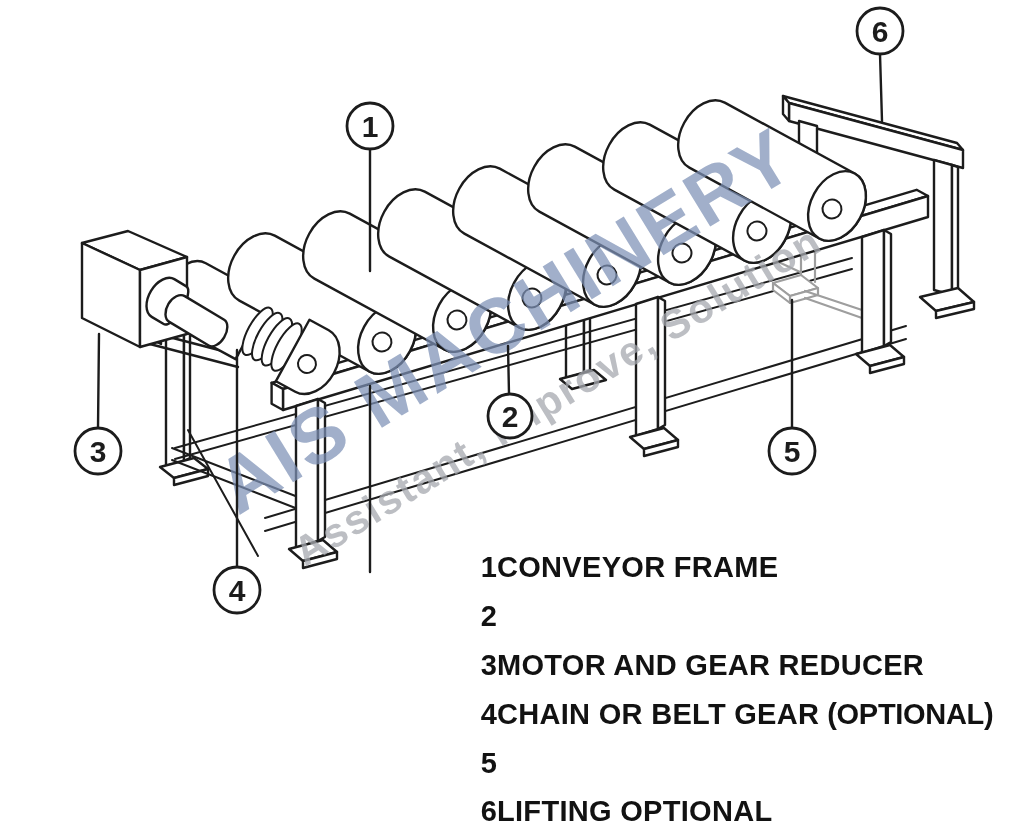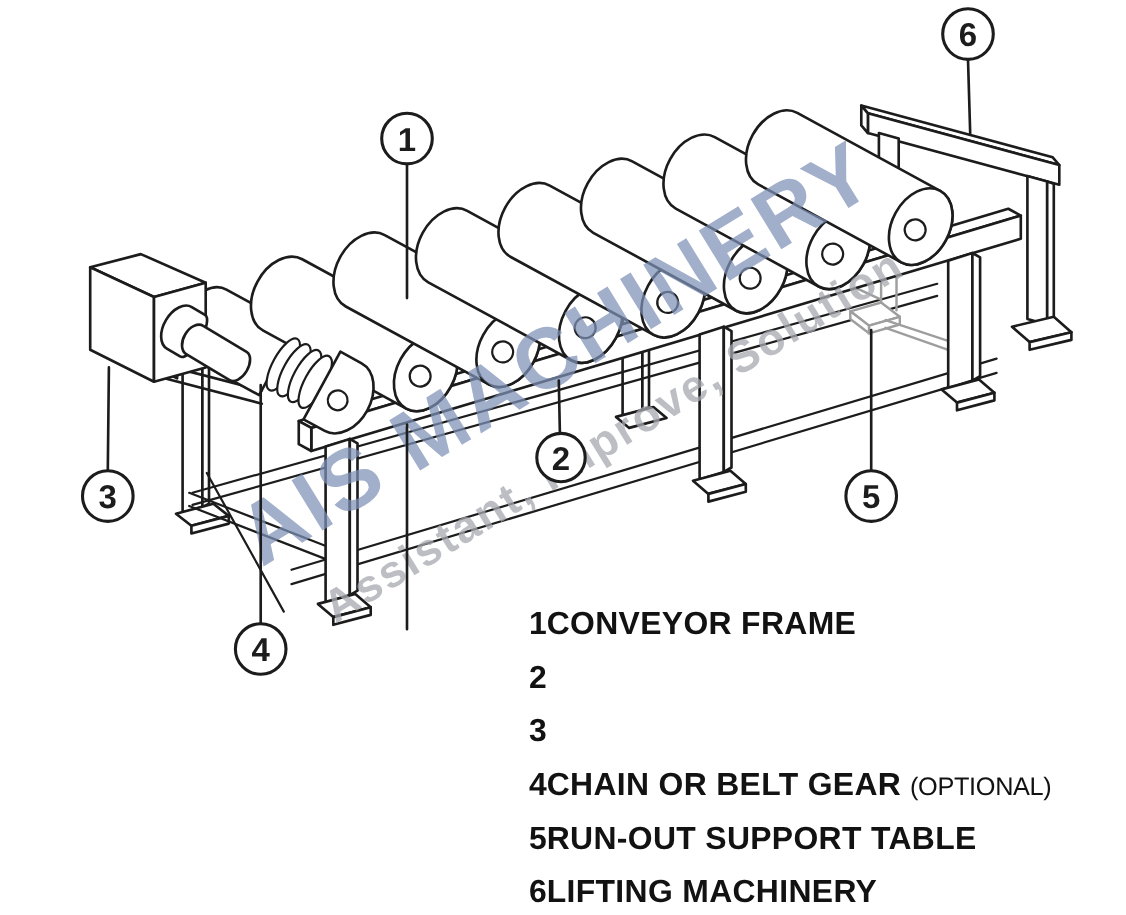--- a/index.html
+++ b/index.html
@@ -13,21 +13,21 @@
   .gray{fill:none;stroke:#9e9e9e;stroke-width:2.2;stroke-linecap:round;stroke-linejoin:round;}
   .grayfill{fill:#ffffff;stroke:#9e9e9e;stroke-width:2.2;stroke-linejoin:round;}
   .callout circle{fill:#ffffff;stroke:#1c1c1c;stroke-width:2.8;}
   .callout text{font-family:"Liberation Sans","DejaVu Sans",sans-serif;font-weight:bold;font-size:30px;fill:#1c1c1c;text-anchor:middle;}
   .wm-title{font-family:"Liberation Sans","DejaVu Sans",sans-serif;font-weight:bold;font-size:78px;letter-spacing:3px;opacity:0.72;}
   .wm-sub{font-family:"Liberation Sans","DejaVu Sans",sans-serif;font-weight:bold;font-size:41px;letter-spacing:2px;opacity:0.75;}
   #legend{position:absolute;left:0;top:0;width:1024px;height:832px;pointer-events:none;}
   .legend-row{position:absolute;display:flex;align-items:baseline;white-space:nowrap;color:#121212;}
   .legend-num{display:inline-block;width:37px;text-align:right;font-weight:bold;font-size:29px;}
   .legend-label{font-weight:bold;font-size:29px;letter-spacing:0.3px;}
-  .legend-note{margin-left:8px;font-weight:normal;font-size:23px;letter-spacing:-0.3px;}
+  .legend-note{margin-left:8px;font-weight:bold;font-size:29px;letter-spacing:-0.3px;}
 </style>
 </head>
 <body>
 
 <div id="stage">
 <svg width="1024" height="832" viewBox="0 0 1024 832">
 
   <g>
 
     <path class="wh" d="M155 329 L161 332 L161 344 L155 341 Z"></path>
@@ -226,30 +226,30 @@
     <span class="legend-num">1</span>
         <span class="legend-label">CONVEYOR FRAME</span>
         <span class="legend-note"></span>
   </div>
   <div class="legend-row" style="left:460px;top:600px;">
     <span class="legend-num">2</span>
         <span class="legend-note"></span>
   </div>
   <div class="legend-row" style="left:460px;top:649px;">
     <span class="legend-num">3</span>
+        <span class="legend-label">MOTOR AND GEAR REDUCER</span>
         <span class="legend-note"></span>
   </div>
   <div class="legend-row" style="left:460px;top:698px;">
     <span class="legend-num">4</span>
         <span class="legend-label">CHAIN OR BELT GEAR</span>
         <span class="legend-note">(OPTIONAL)</span>
   </div>
   <div class="legend-row" style="left:460px;top:747px;">
     <span class="legend-num">5</span>
-        <span class="legend-label">RUN-OUT SUPPORT TABLE</span>
         <span class="legend-note"></span>
   </div>
   <div class="legend-row" style="left:460px;top:795px;">
     <span class="legend-num">6</span>
-        <span class="legend-label">LIFTING MACHINERY</span>
+        <span class="legend-label">LIFTING OPTIONAL</span>
   </div>
 </div>
 </div>
 
 </body></html>

